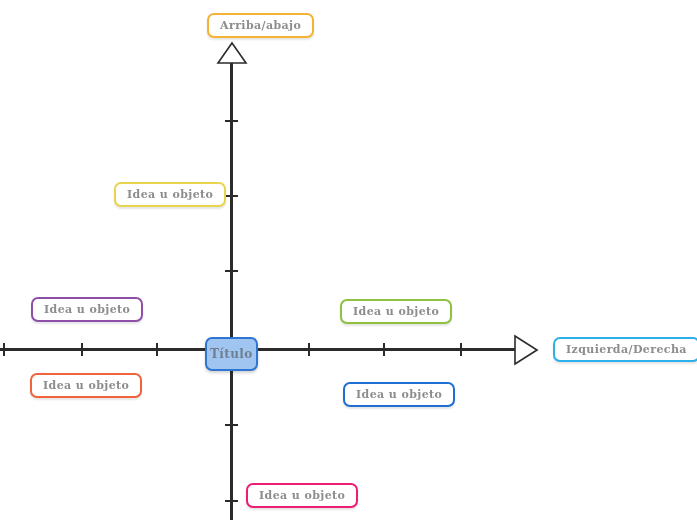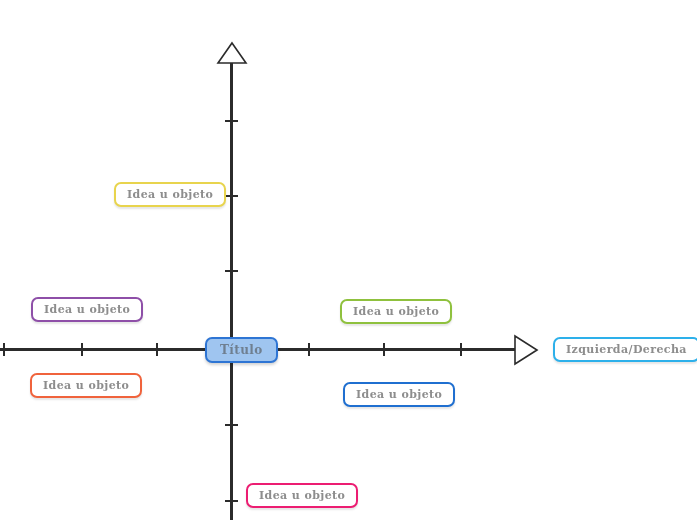--- a/index.html
+++ b/index.html
@@ -79,22 +79,22 @@
     white-space: nowrap;
     box-shadow: 0 2px 2px rgba(0,0,0,0.10);
   }
 
   
   .node.filled {
     background: #9fc5f0;
     border-color: #2e75d4;
     color: #6f7f90;
     font-size: 12px;
-    height: 26px;
-    padding: 0 13px;
+    height: 34px;
+    padding: 0 3px;
     box-shadow: 0 2px 3px rgba(0,0,0,0.18);
   }
 </style>
 </head>
 <body>
 
 <div id="canvas">
 
   <div class="axis-line" id="axis-vertical"></div>
   <div class="axis-line" id="axis-horizontal"></div>
@@ -112,20 +112,21 @@
   <div class="tick tick-v" style="top:424px"></div>
   <div class="tick tick-v" style="top:500px"></div>
 
   <div class="tick tick-h" style="left:3px"></div>
   <div class="tick tick-h" style="left:81px"></div>
   <div class="tick tick-h" style="left:156px"></div>
   <div class="tick tick-h" style="left:308px"></div>
   <div class="tick tick-h" style="left:383px"></div>
   <div class="tick tick-h" style="left:460px"></div>
 
+  <div class="node" id="label-vertical" style="left:207px; top:13px; border-color:#f5b335;">Arriba/abajo</div>
 
   <div class="node" id="label-horizontal" style="left:553px; top:337px; border-color:#2db0ea;">Izquierda/Derecha</div>
 
   <div class="node filled" id="node-title" style="left:205px; top:337px;">Título</div>
 
   <div class="node" style="left:114px; top:182px; border-color:#e8d44d;">Idea u objeto</div>
 
   <div class="node" style="left:31px; top:297px; border-color:#8e4fa8;">Idea u objeto</div>
 
   <div class="node" style="left:30px; top:373px; border-color:#f0633c;">Idea u objeto</div>

